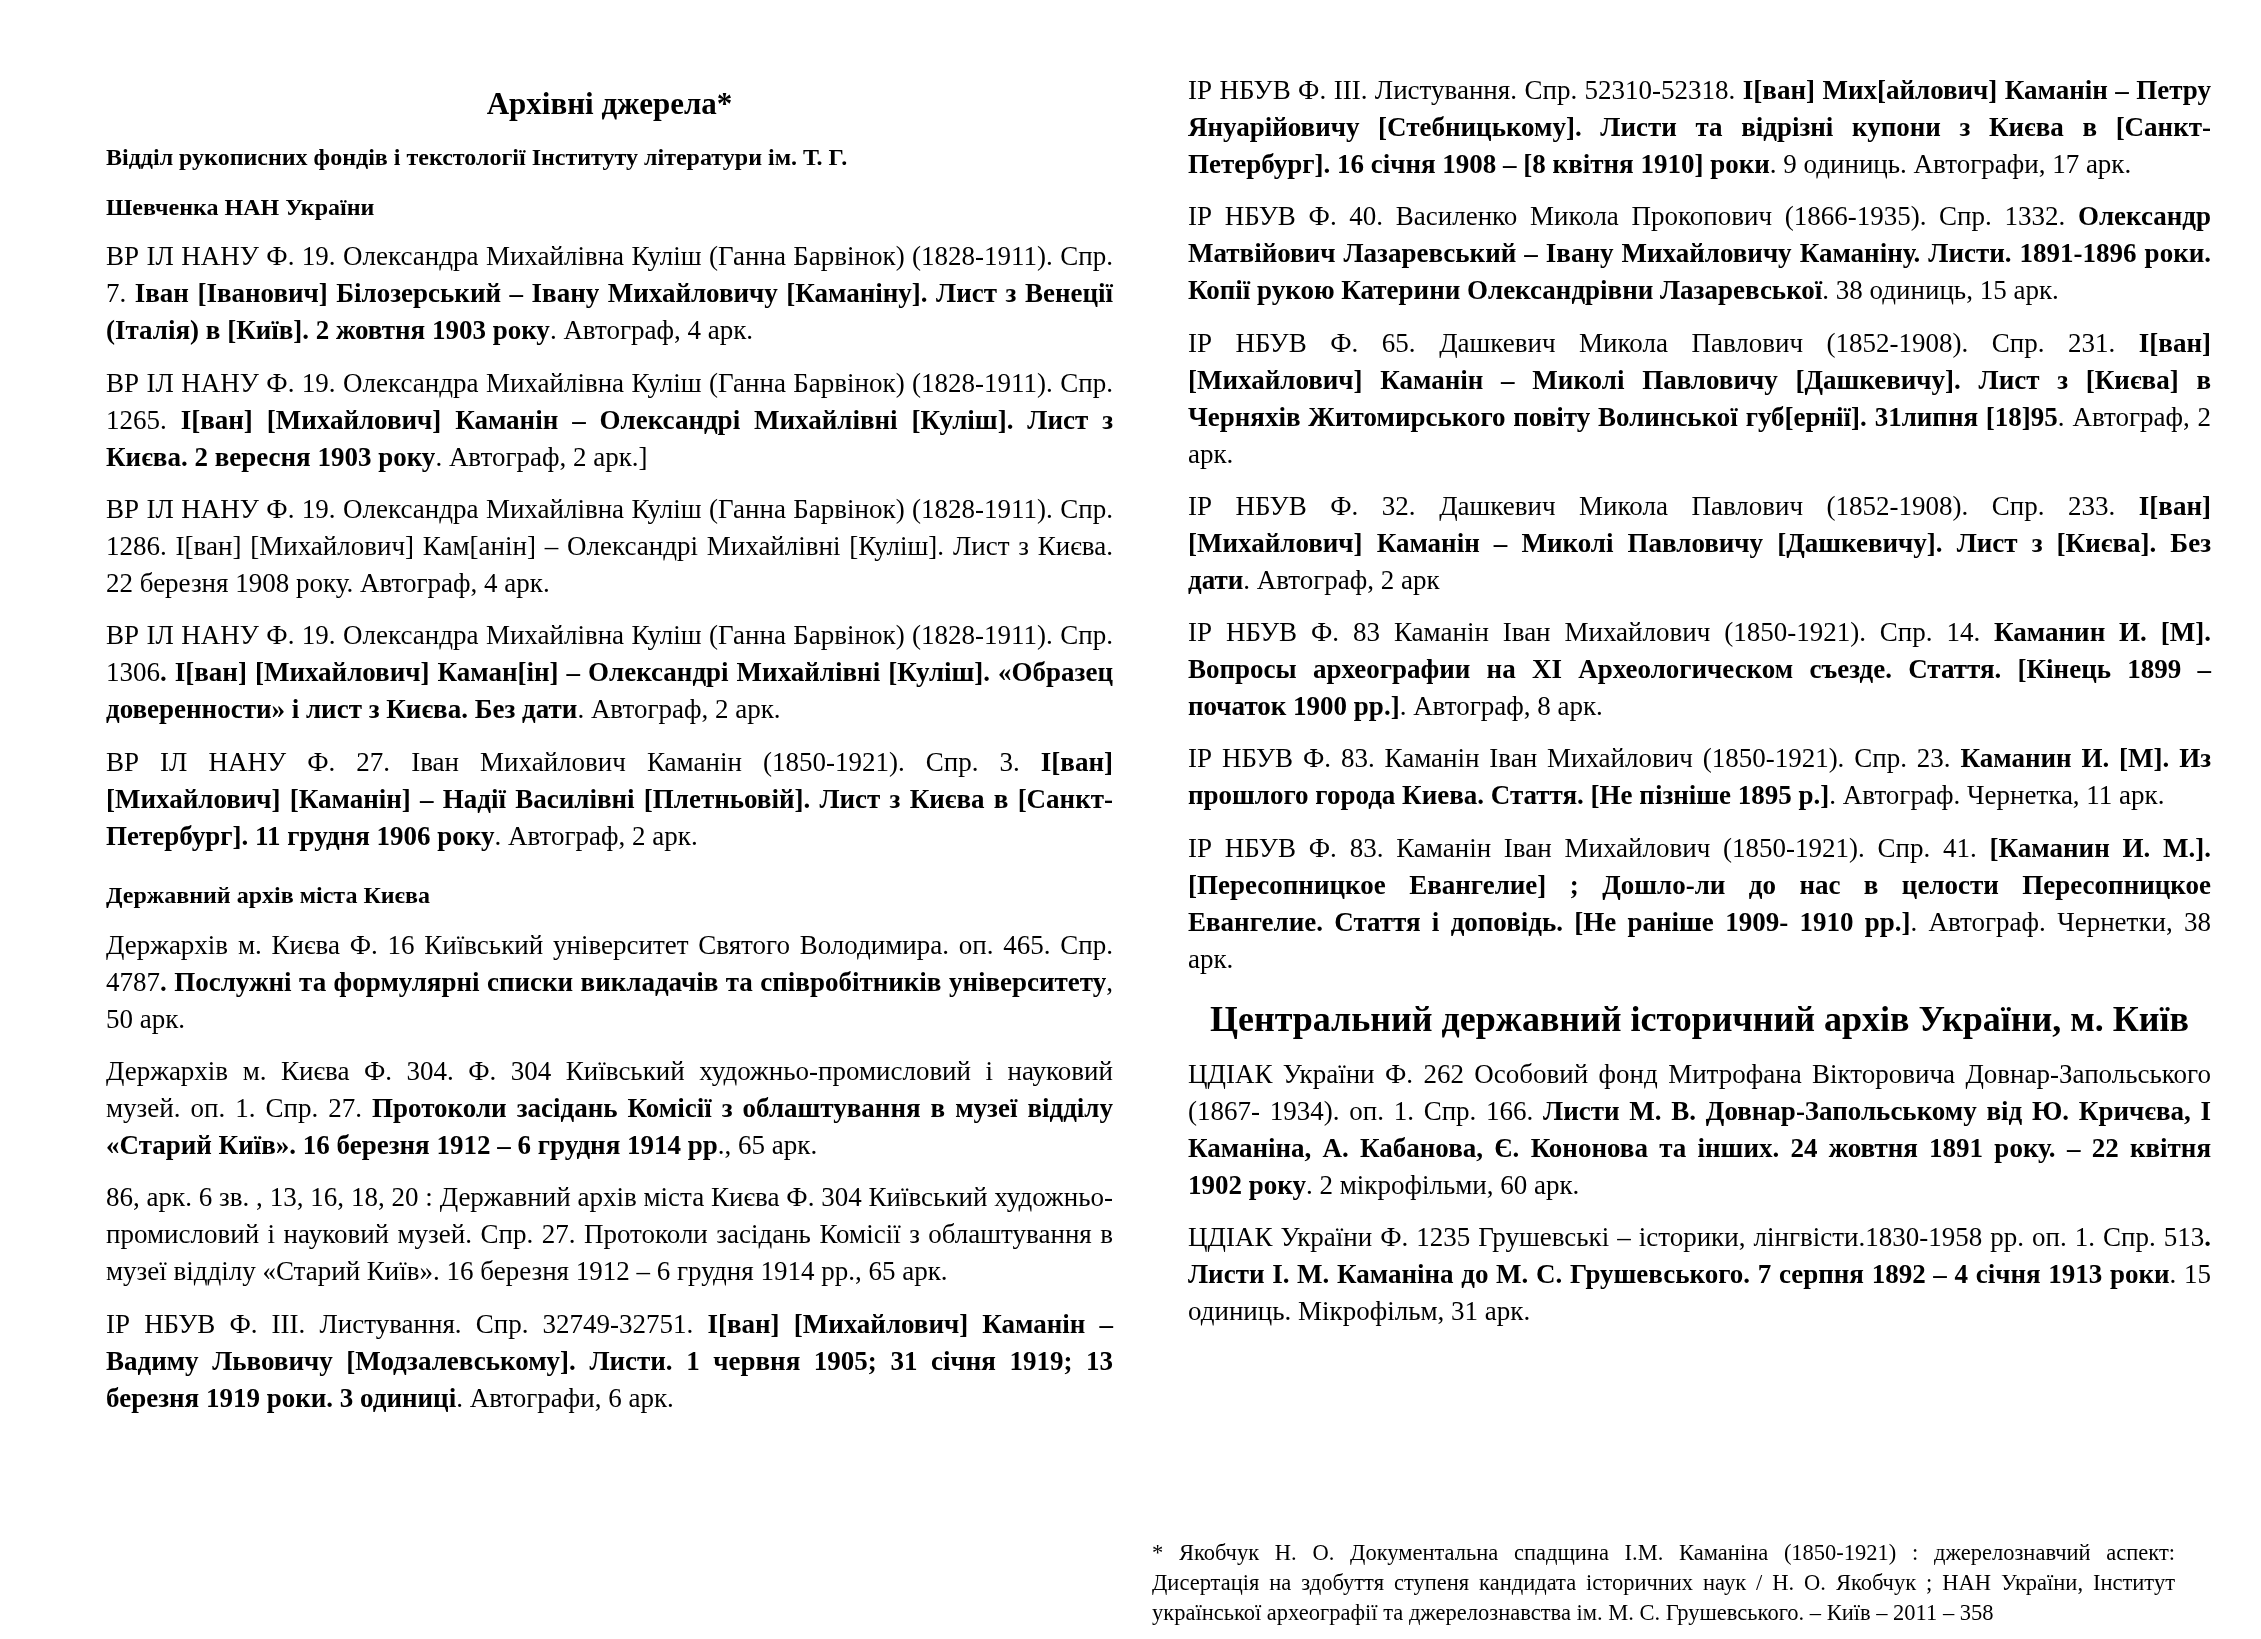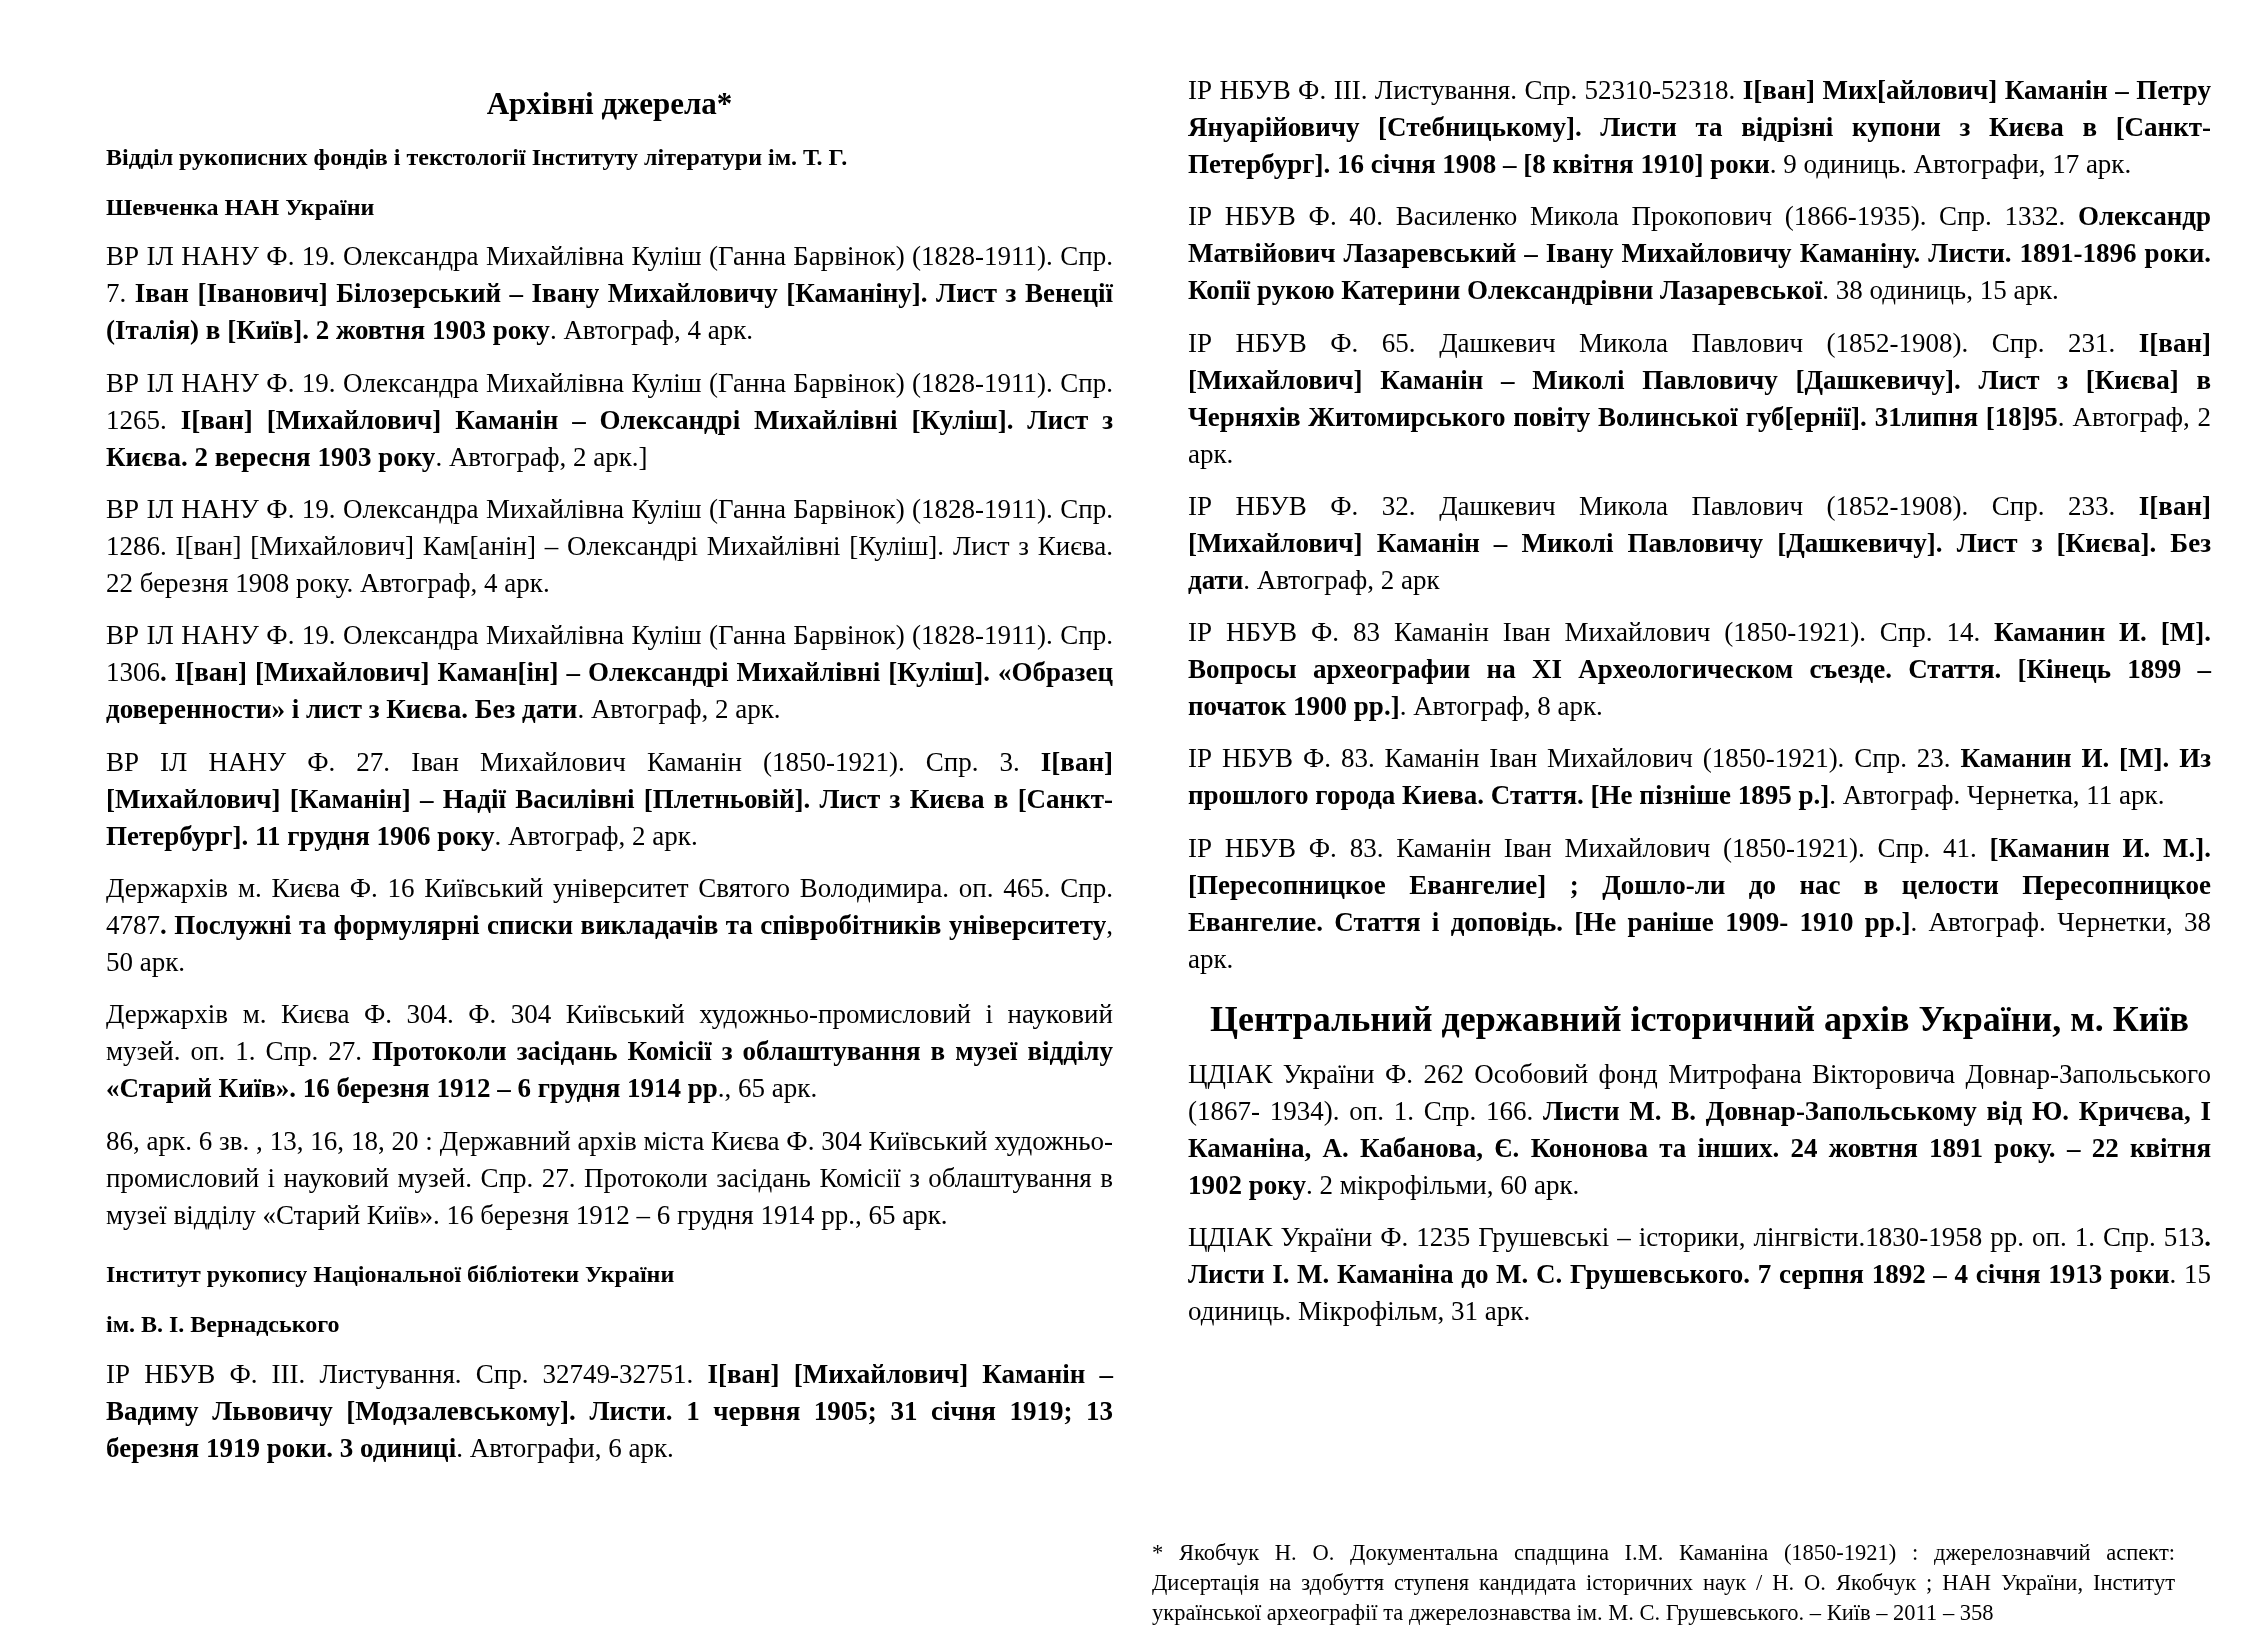--- a/index.html
+++ b/index.html
@@ -41,29 +41,28 @@
           <div>Відділ рукописних фондів і текстології Інституту літератури ім. Т. Г.</div>
           <div>Шевченка НАН України</div>
         </div>
         <p class="entry"><span>ВР ІЛ НАНУ Ф. 19. Олександра Михайлівна Куліш (Ганна Барвінок) (1828-1911). Спр. 7. </span><b>Іван [Іванович] Білозерський – Івану Михайловичу [Каманіну]. Лист з Венеції (Італія) в [Київ]. 2 жовтня 1903 року</b><span>. Автограф, 4 арк.</span></p>
         <p class="entry"><span>ВР ІЛ НАНУ Ф. 19. Олександра Михайлівна Куліш (Ганна Барвінок) (1828-1911). Спр. 1265. </span><b>І[ван] [Михайлович] Каманін – Олександрі Михайлівні [Куліш]. Лист з Києва. 2 вересня 1903 року</b><span>. Автограф, 2 арк.]</span></p>
         <p class="entry"><span>ВР ІЛ НАНУ Ф. 19. Олександра Михайлівна Куліш (Ганна Барвінок) (1828-1911). Спр. 1286. І[ван] [Михайлович] Кам[анін] – Олександрі Михайлівні [Куліш]. Лист з Києва. 22 березня 1908 року. Автограф, 4 арк.</span></p>
         <p class="entry"><span>ВР ІЛ НАНУ Ф. 19. Олександра Михайлівна Куліш (Ганна Барвінок) (1828-1911). Спр. 1306</span><b>. І[ван] [Михайлович] Каман[ін] – Олександрі Михайлівні [Куліш]. «Образец доверенности» і лист з Києва. Без дати</b><span>. Автограф, 2 арк.</span></p>
         <p class="entry"><span>ВР ІЛ НАНУ Ф. 27. Іван Михайлович Каманін (1850-1921). Спр. 3. </span><b>І[ван] [Михайлович] [Каманін] – Надії Василівні [Плетньовій]. Лист з Києва в [Санкт-Петербург]. 11 грудня 1906 року</b><span>. Автограф, 2 арк.</span></p>
       </div>
       <div>
+        <div class="heading">
+          <div>Державний архів міста Києва</div>
+        </div>
         <p class="entry"><span>Держархів м. Києва Ф. 16 Київський університет Святого Володимира. оп. 465. Спр. 4787</span><b>. Послужні та формулярні списки викладачів та співробітників університету</b><span>, 50 арк.</span></p>
         <p class="entry"><span>Держархів м. Києва Ф. 304. Ф. 304 Київський художньо-промисловий і науковий музей. оп. 1. Спр. 27. </span><b>Протоколи засідань Комісії з облаштування в музеї відділу «Старий Київ». 16 березня 1912 – 6 грудня 1914 рр</b><span>., 65 арк.</span></p>
         <p class="entry"><span>86, арк. 6 зв. , 13, 16, 18, 20 : Державний архів міста Києва Ф. 304 Київський художньо-промисловий і науковий музей. Спр. 27. Протоколи засідань Комісії з облаштування в музеї відділу «Старий Київ». 16 березня 1912 – 6 грудня 1914 рр., 65 арк.</span></p>
       </div>
       <div>
-        <div class="heading">
-          <div>Інститут рукопису Національної бібліотеки України</div>
-          <div>ім. В. І. Вернадського</div>
-        </div>
         <p class="entry"><span>ІР НБУВ Ф. ІІІ. Листування. Спр. 32749-32751. </span><b>І[ван] [Михайлович] Каманін – Вадиму Львовичу [Модзалевському]. Листи. 1 червня 1905; 31 січня 1919; 13 березня 1919 роки. 3 одиниці</b><span>. Автографи, 6 арк.</span></p>
       </div>
     </div>
 </div>
 
 <div id="col-right" class="col">
   <div id="right-entries">
       <p class="entry"><span>ІР НБУВ Ф. ІІІ. Листування. Спр. 52310-52318. </span><b>І[ван] Мих[айлович] Каманін – Петру Януарійовичу [Стебницькому]. Листи та відрізні купони з Києва в [Санкт-Петербург]. 16 січня 1908 – [8 квітня 1910] роки</b><span>. 9 одиниць. Автографи, 17 арк.</span></p>
       <p class="entry"><span>ІР НБУВ Ф. 40. Василенко Микола Прокопович (1866-1935). Спр. 1332. </span><b>Олександр Матвійович Лазаревський – Івану Михайловичу Каманіну. Листи. 1891-1896 роки. Копії рукою Катерини Олександрівни Лазаревської</b><span>. 38 одиниць, 15 арк.</span></p>
       <p class="entry"><span>ІР НБУВ Ф. 65. Дашкевич Микола Павлович (1852-1908). Спр. 231. </span><b>І[ван] [Михайлович] Каманін – Миколі Павловичу [Дашкевичу]. Лист з [Києва] в Черняхів Житомирського повіту Волинської губ[ернії]. 31липня [18]95</b><span>. Автограф, 2 арк.</span></p>

